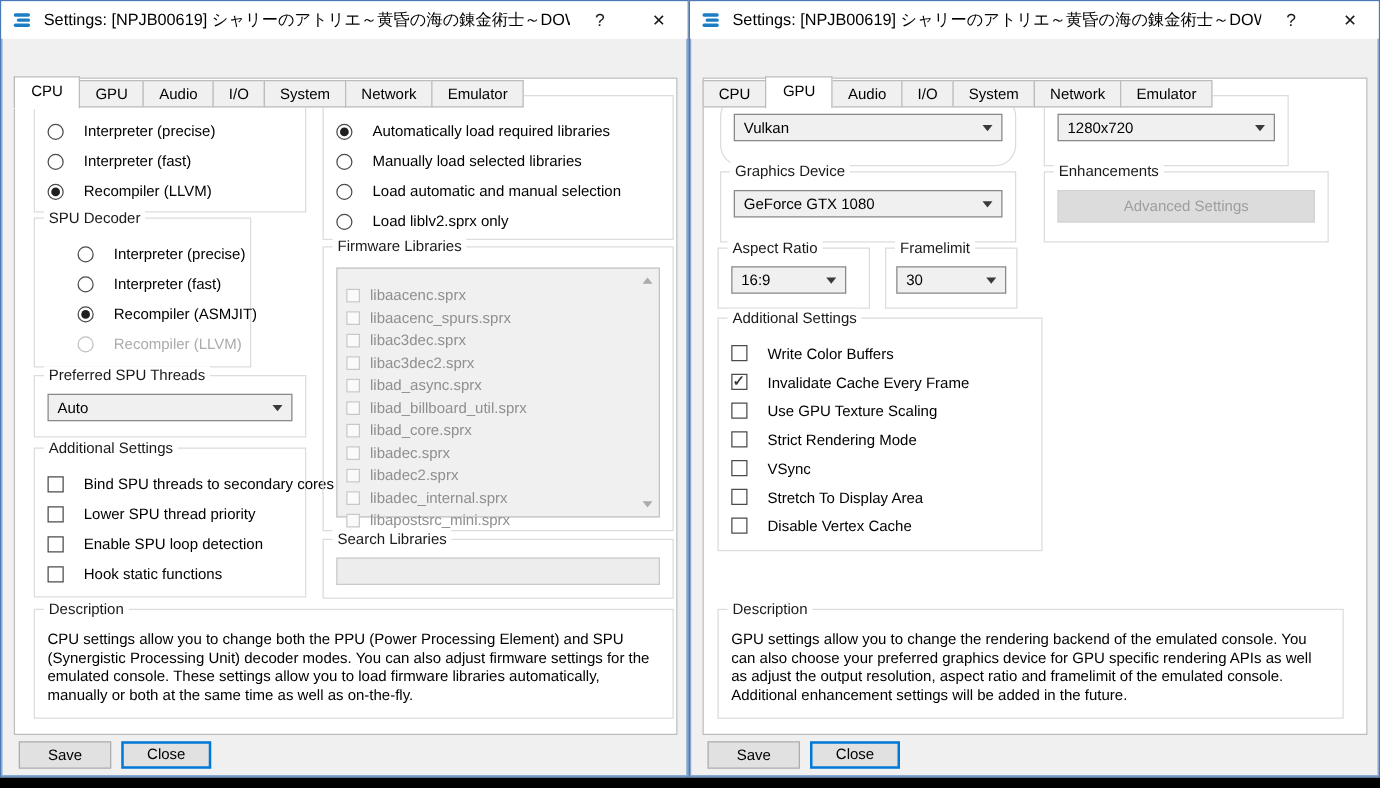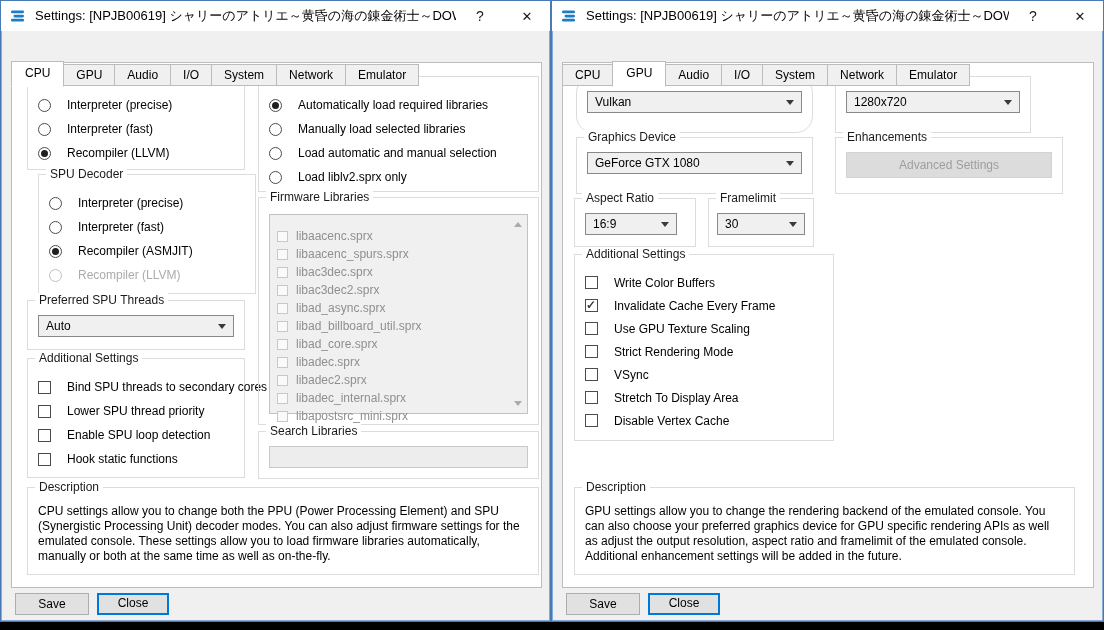--- a/index.html
+++ b/index.html
@@ -100,21 +100,21 @@
             <span class="radio"></span>
             <span class="lbl">Interpreter (fast)</span>
           </div>
         <div class="row">
             <span class="radio checked"></span>
             <span class="lbl">Recompiler (LLVM)</span>
           </div>
       </div>
     </div>
 
-    <div class="group" style="left:26px;top:111px;width:218px;height:120px;">
+    <div class="group" style="left:15px;top:111px;width:174px;height:120px;padding-left:24px;">
       <span class="gtitle">SPU Decoder</span>
       <div class="rows">
         <div class="row">
             <span class="radio"></span>
             <span class="lbl">Interpreter (precise)</span>
           </div>
         <div class="row">
             <span class="radio"></span>
             <span class="lbl">Interpreter (fast)</span>
           </div>

